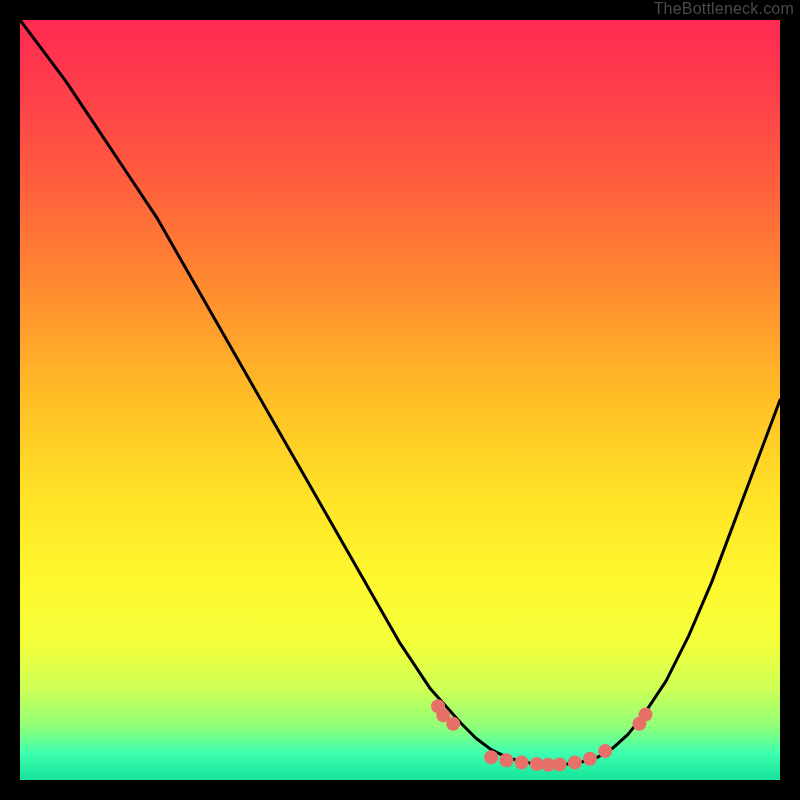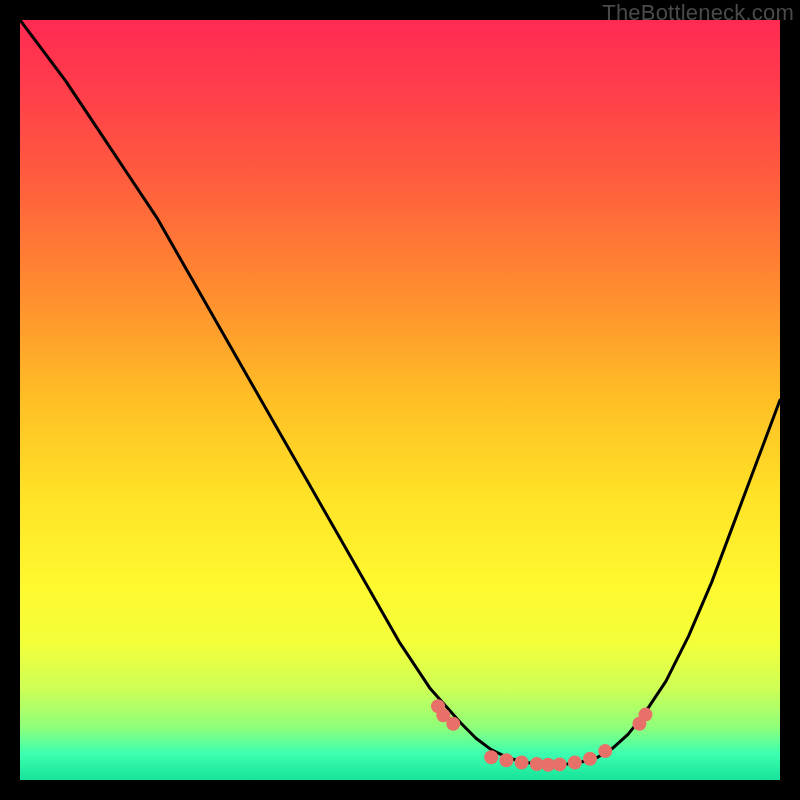--- a/index.html
+++ b/index.html
@@ -37,21 +37,21 @@
     left: 0;
     top: 0;
     width: 100%;
     height: 100%;
   }
   .watermark {
     position: absolute;
     top: 0;
     right: 6px;
     color: #4a4a4a;
-    font-size: 22px;
+    font-size: 16px;
     font-weight: 500;
     letter-spacing: 0.2px;
   }
 </style>
 </head>
 <body>
 
 <div class="frame">
 
   <div class="plot-area">

